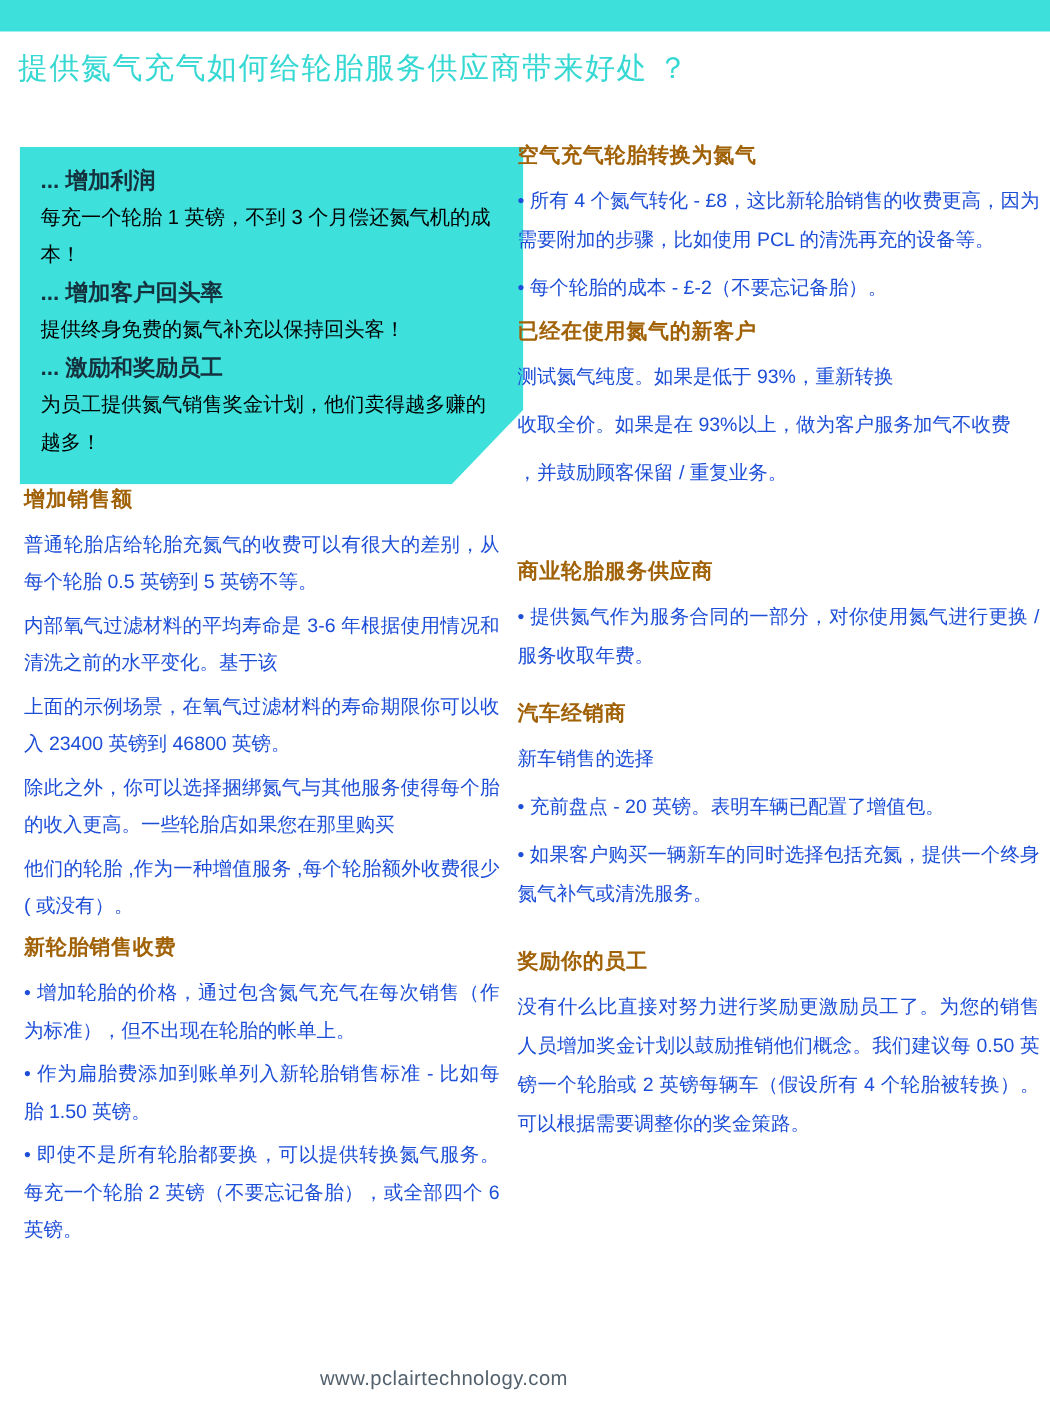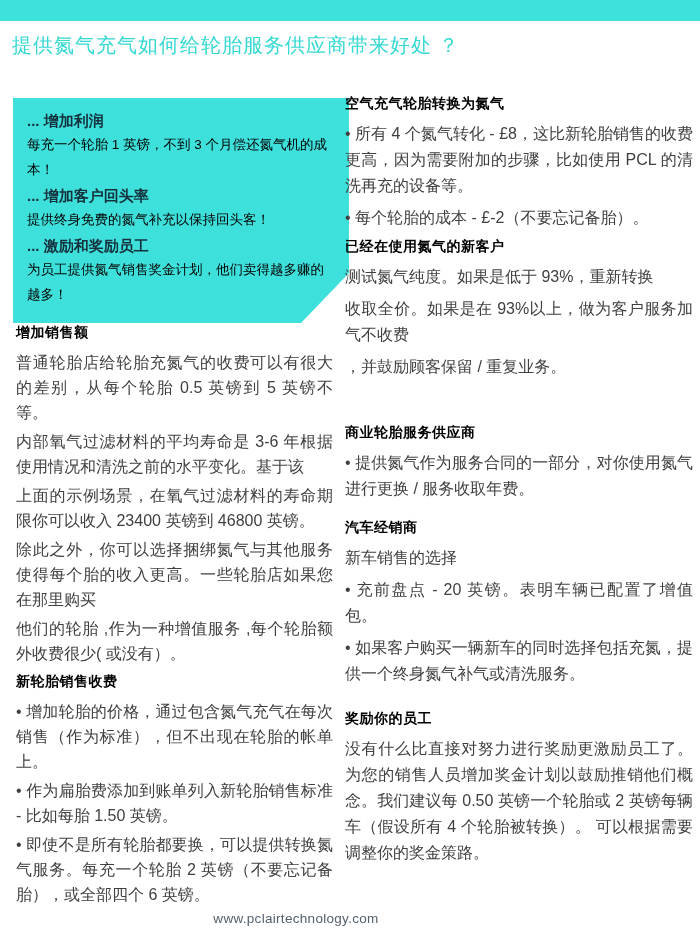--- a/index.html
+++ b/index.html
@@ -20,24 +20,24 @@
 
   .benefit-box{
     margin-left:-3px;width:336px;box-sizing:border-box;
     background:#3EE0DB;padding:9px 14px 16px 14px;
     clip-path:polygon(0 0,100% 0,100% calc(100% - 50px),calc(100% - 48px) 100%,0 100%);
   }
   .bb-title{font-size:15px;font-weight:bold;color:#14313D;line-height:23px;margin-top:2px;}
   .bb-body{font-size:13.5px;color:#000000;line-height:25px;}
 
   .sec-heading{
-    font-size:14px;font-weight:bold;color:#000000;
+    font-size:14px;font-weight:bold;color:#a16207;
     margin:0 0 9px 0;line-height:18px;letter-spacing:0.5px;
   }
-  .para{font-size:16px;color:#404040;line-height:25px;margin:0 0 4px 0;text-align:justify;}
+  .para{font-size:13px;color:#1d4ed8;line-height:25px;margin:0 0 4px 0;text-align:justify;}
   .col-right .para{line-height:26px;margin-bottom:6px;}
 
   .ls1{}
   .ls2{margin-top:6px;}
   .rs2{}
   .rs3{margin-top:43px;}
   .rs4{margin-top:16px;}
   .rs5{margin-top:22px;}
 
   .footer{

